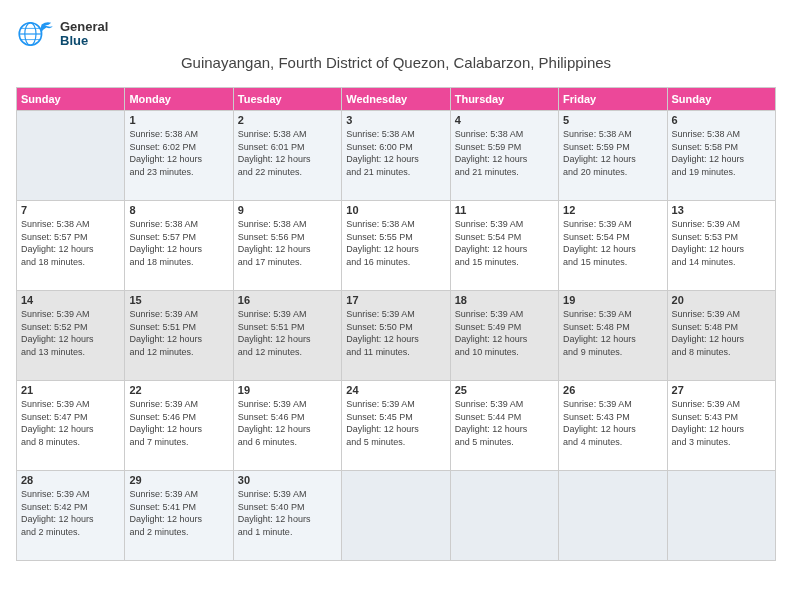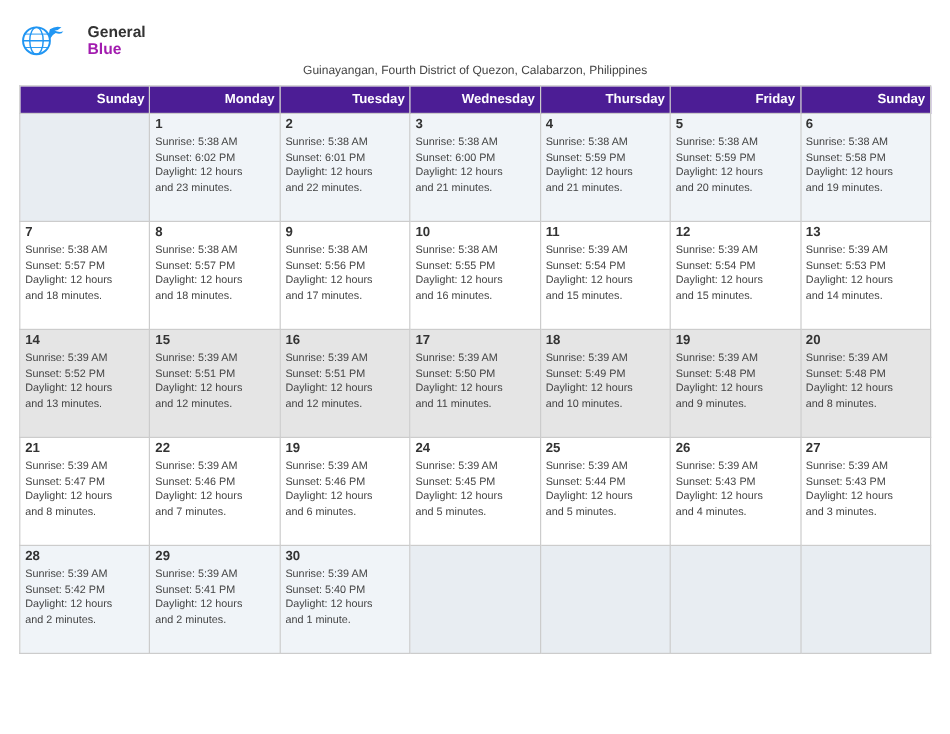--- a/index.html
+++ b/index.html
@@ -4,35 +4,35 @@
   <style>
     * { margin: 0; padding: 0; box-sizing: border-box; }
     body {
       width: 792px;
       height: 612px;
       font-family: Arial, sans-serif;
       background: #fff;
       padding: 16px;
     }
     .location-title {
-      font-size: 10px;
+      font-size: 15px;
       color: #444;
       text-align: center;
-      margin-bottom: 6px;
+      margin-bottom: 16px;
     }
     .calendar {
       width: 100%;
       border-collapse: collapse;
       font-size: 10px;
     }
     .calendar th {
-      background: #4c1d95;
+      background: #ec4899;
       color: #fff;
       padding: 5px 4px;
-      text-align: right;
+      text-align: left;
       font-size: 11px;
       border: 1px solid #ccc;
     }
     .calendar td {
       border: 1px solid #ccc;
       vertical-align: top;
       padding: 3px 4px;
       width: 14.28%;
       height: 90px;
     }
@@ -48,21 +48,21 @@
       color: #444;
       line-height: 1.4;
     }
     .empty-cell {
       background: #f9f9f9;
     }
     
     .logo-container {
       display: flex;
       align-items: center;
-      gap: 17px;
+      gap: 4px;
     }
     .logo-svg {
       width: 40px;
       height: 36px;
     }
   </style>
 </head>
 <body>
 
 <div style="display:flex; justify-content:space-between; align-items:flex-start; margin-bottom:2px;">
@@ -72,21 +72,21 @@
       <circle cx="18" cy="22" r="14" fill="none" stroke="#2196F3" stroke-width="2"></circle>
       <ellipse cx="18" cy="22" rx="7" ry="14" fill="none" stroke="#2196F3" stroke-width="1.5"></ellipse>
       <line x1="4" y1="22" x2="32" y2="22" stroke="#2196F3" stroke-width="1.5"></line>
       <line x1="6" y1="15" x2="30" y2="15" stroke="#2196F3" stroke-width="1"></line>
       <line x1="6" y1="29" x2="30" y2="29" stroke="#2196F3" stroke-width="1"></line>
 
       <path d="M32 10 Q38 6 44 8 Q40 12 36 11 Q42 14 46 12 Q44 16 38 14 Q34 16 32 20 Q30 16 32 10Z" fill="#2196F3"></path>
     </svg>
     <div>
       <div style="font-size:13px; font-weight:bold; color:#333; line-height:1.1;">General</div>
-      <div style="font-size:13px; font-weight:bold; color:#a21caf; line-height:1.1;">Blue</div>
+      <div style="font-size:13px; font-weight:bold; color:#0c4a6e; line-height:1.1;">Blue</div>
     </div>
   </div>
 </div>
 
 <div class="location-title">Guinayangan, Fourth District of Quezon, Calabarzon, Philippines</div>
 
 <table class="calendar">
   <thead>
     <tr id="header-row">
     <th>Sunday</th>

